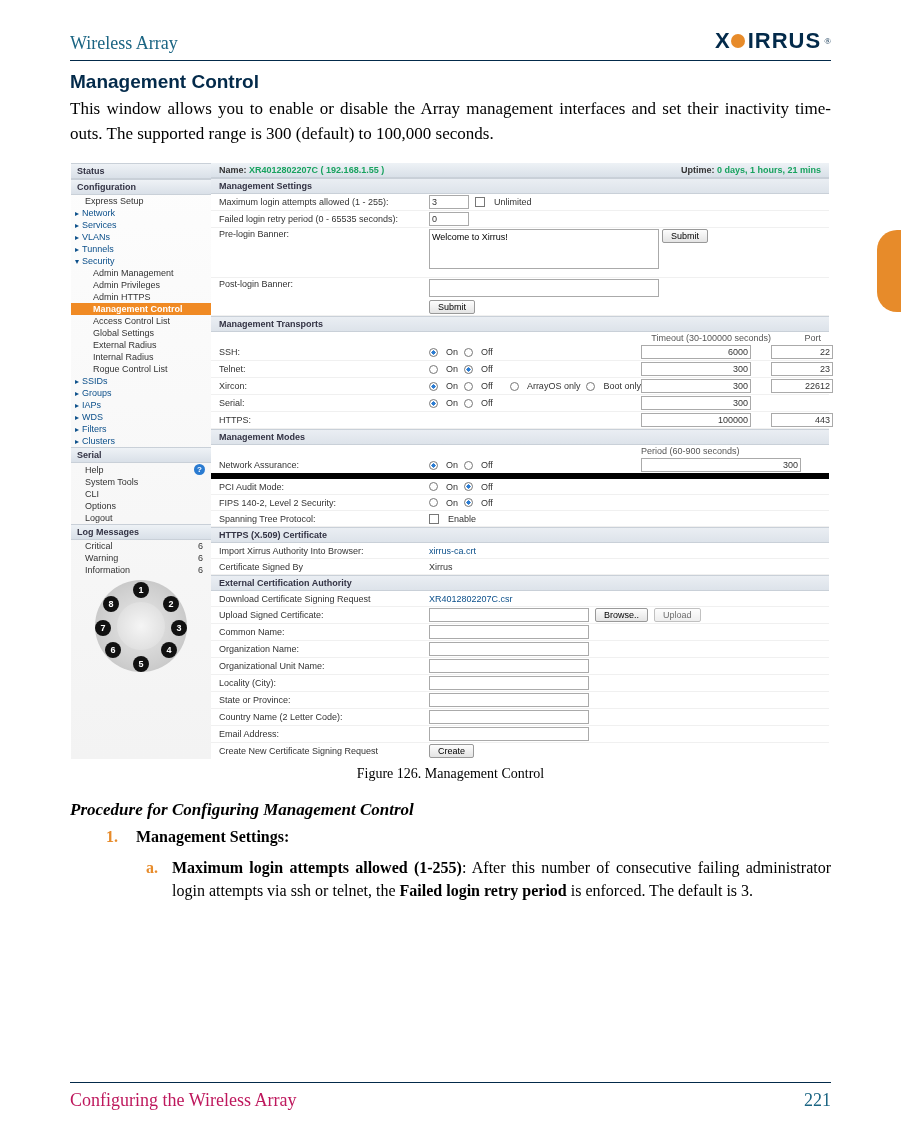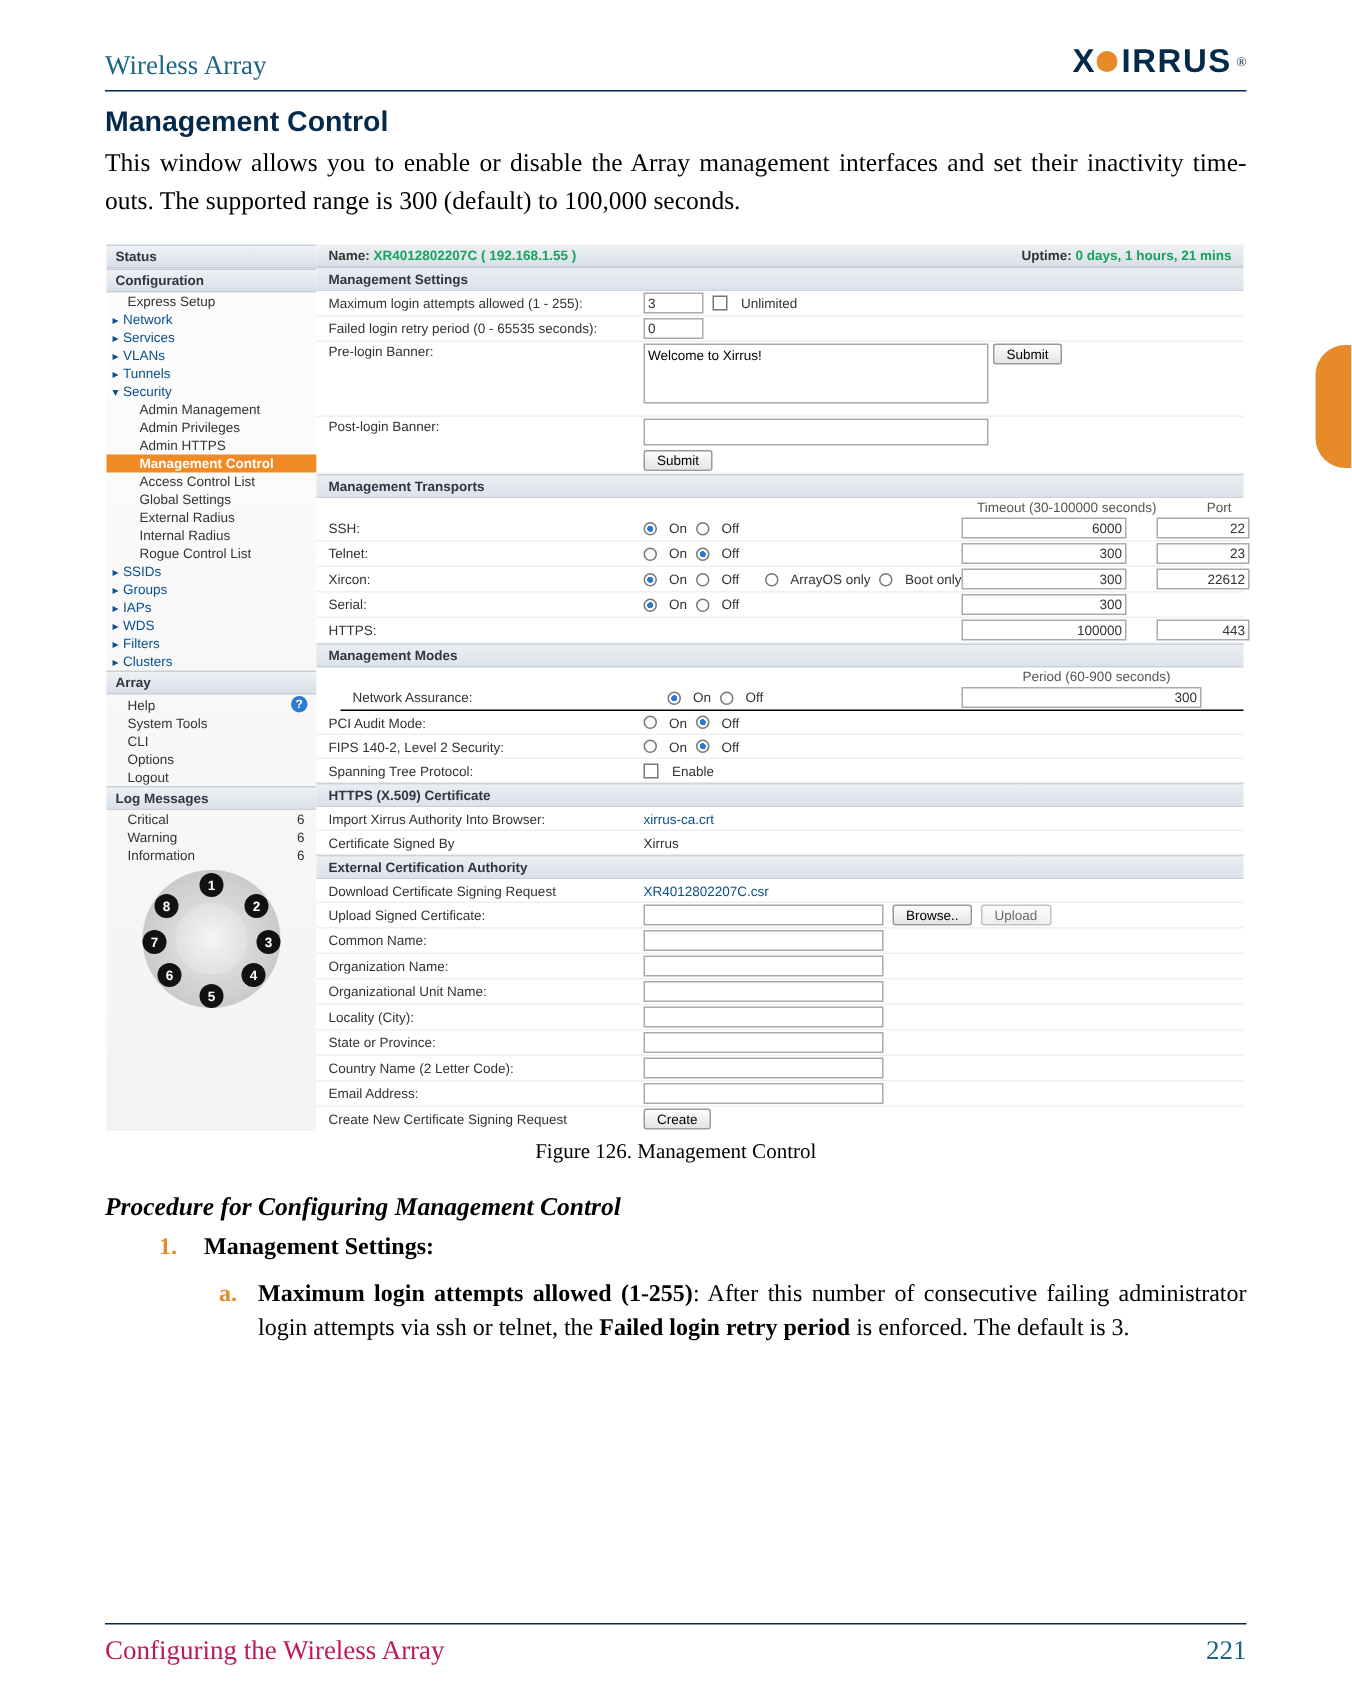--- a/index.html
+++ b/index.html
@@ -203,21 +203,21 @@
     border-bottom:1px solid #f0f0f0;
   }
   .trans-row input.timeout { width:110px; text-align:right;padding-left:48px; }
   .trans-row input.port { width:62px; text-align:right; }
   .period-head {
     display:grid; grid-template-columns: 210px 1fr 180px;
     padding:1px 8px; color:#555;
   }
   .period-row {
     display:grid; grid-template-columns: 210px 1fr 180px;
-    align-items:center; padding:1px 8px; border-bottom:1px solid #000000;margin-left:16px;
+    align-items:center; padding:1px 8px; border-bottom:6px solid #000000;
   }
 
   .caption {
     text-align:center;
     font-size: 14px;
     margin: 6px 0 18px 0;
   }
 
   .subtitle {
     font-style: italic;
@@ -283,21 +283,21 @@
       <div class="sb-item sb-sub">External Radius</div>
       <div class="sb-item sb-sub">Internal Radius</div>
       <div class="sb-item sb-sub">Rogue Control List</div>
       <div class="sb-item caret">SSIDs</div>
       <div class="sb-item caret">Groups</div>
       <div class="sb-item caret">IAPs</div>
       <div class="sb-item caret">WDS</div>
       <div class="sb-item caret">Filters</div>
       <div class="sb-item caret">Clusters</div>
 
-      <div class="sb-section">Array</div>
+      <div class="sb-section">Serial</div>
       <div class="sb-tools-row">
         <span>Help</span>
         <span class="help-icon">?</span>
       </div>
       <div class="sb-item plain">System Tools</div>
       <div class="sb-item plain">CLI</div>
       <div class="sb-item plain">Options</div>
       <div class="sb-item plain">Logout</div>
 
       <div class="sb-section">Log Messages</div>
@@ -430,21 +430,21 @@
         <span>HTTPS:</span>
         <span></span>
         <input class="tiny timeout" value="100000" style="">
         <input class="tiny port" value="443" style="">
       </div>
 
       <div class="group-head">Management Modes</div>
       <div class="period-head">
         <span></span>
           <span></span>
-        <span style="text-align:center">Period (60-900 seconds)</span>
+        <span style="text-align:left">Period (60-900 seconds)</span>
       </div>
       <div class="period-row">
         <span>Network Assurance:</span>
         <span class="cell-r">
           <span class="radio checked"></span>
             <span>On</span>
           <span class="radio"></span>
             <span>Off</span>
         </span>
         <input class="tiny" style="width: 160px; text-align: right;" value="300">

